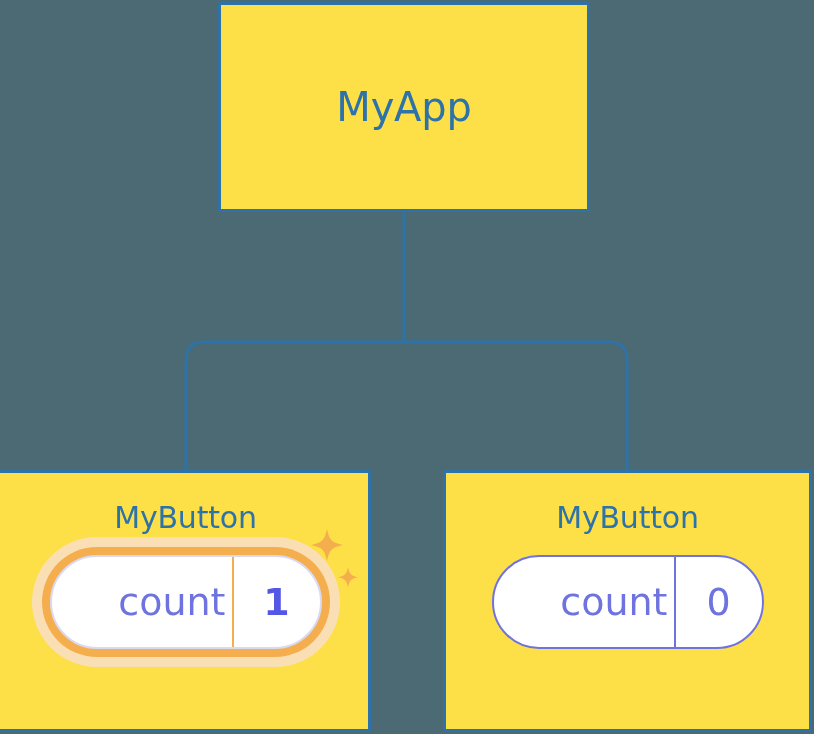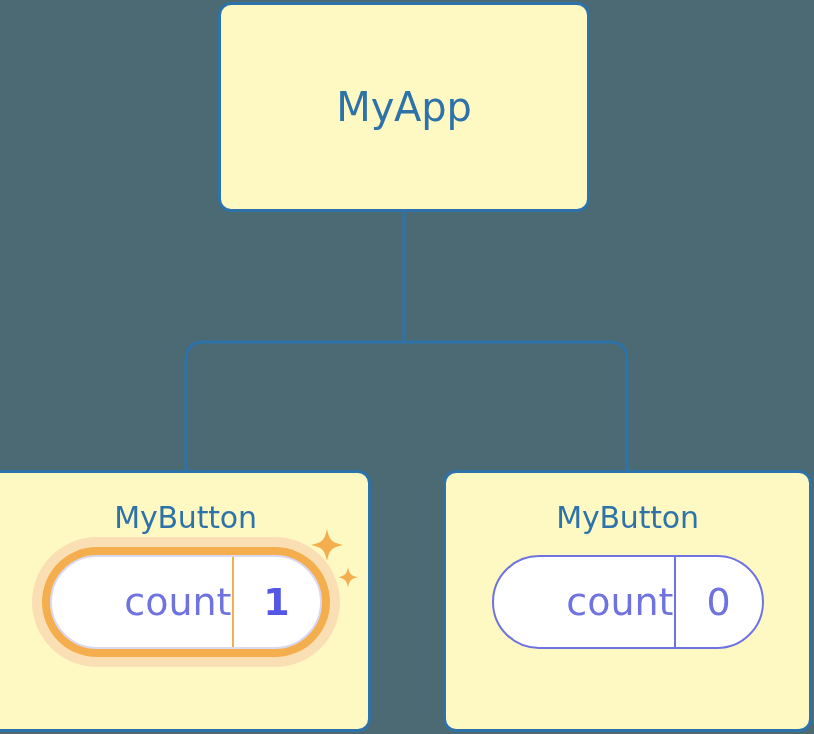--- a/index.html
+++ b/index.html
@@ -24,23 +24,23 @@
     left: 0;
     top: 0;
     width: 814px;
     height: 734px;
     pointer-events: none;
   }
 
   
   .node {
     position: absolute;
-    background: #fef9c3;
+    background: #fde047;
     border: 3px solid #2d72a8;
-    border-radius: 13px;
+    border-radius: 2px;
     box-sizing: border-box;
     display: flex;
     flex-direction: column;
     align-items: center;
   }
   .node-root {
     left: 218px;
     top: 2px;
     width: 372px;
     height: 210px;
@@ -102,20 +102,21 @@
     display: flex;
     align-items: center;
     justify-content: center;
     color: #6f73e0;
     font-size: 38px;
     line-height: 1;
     box-sizing: border-box;
   }
   .pill-key {
     width: 180px;
+    padding-right: 6px;
     justify-content: flex-end;
   }
   .pill-val {
     width: 88px;
     border-left: 2px solid #6f73e0;
     justify-content: center;
   }
 
   
   .pill-wrap.is-highlight .pill {

